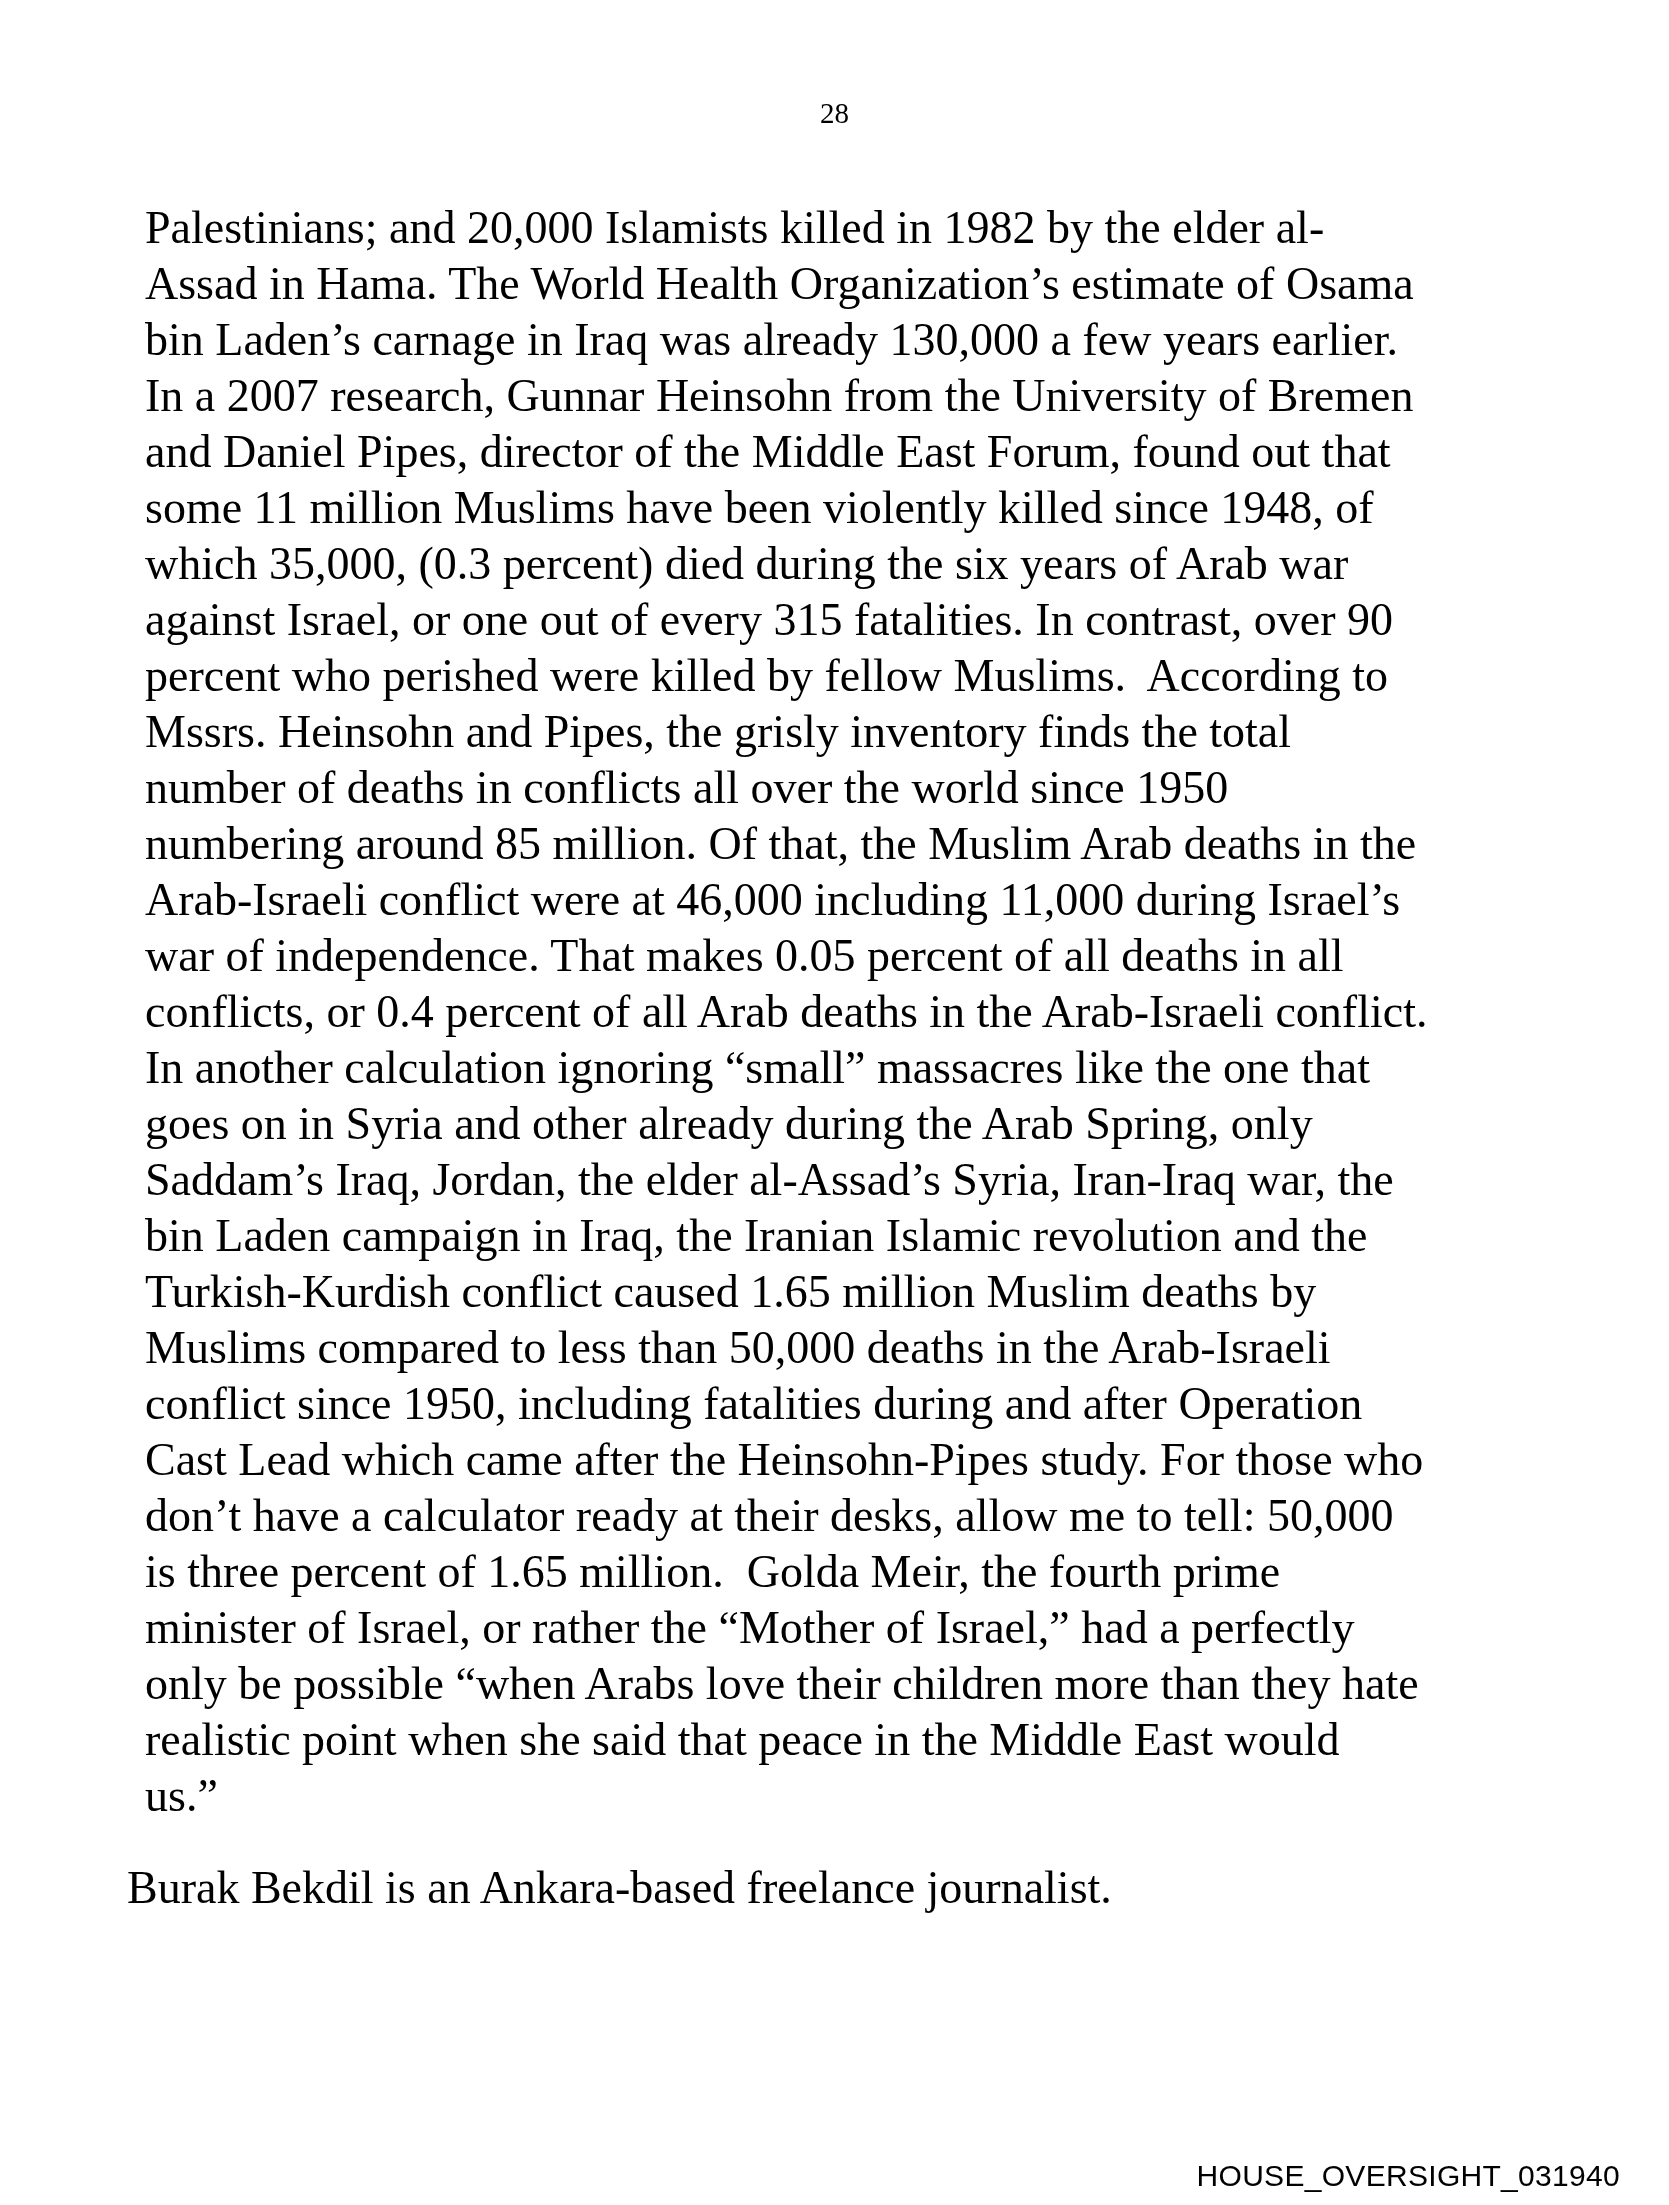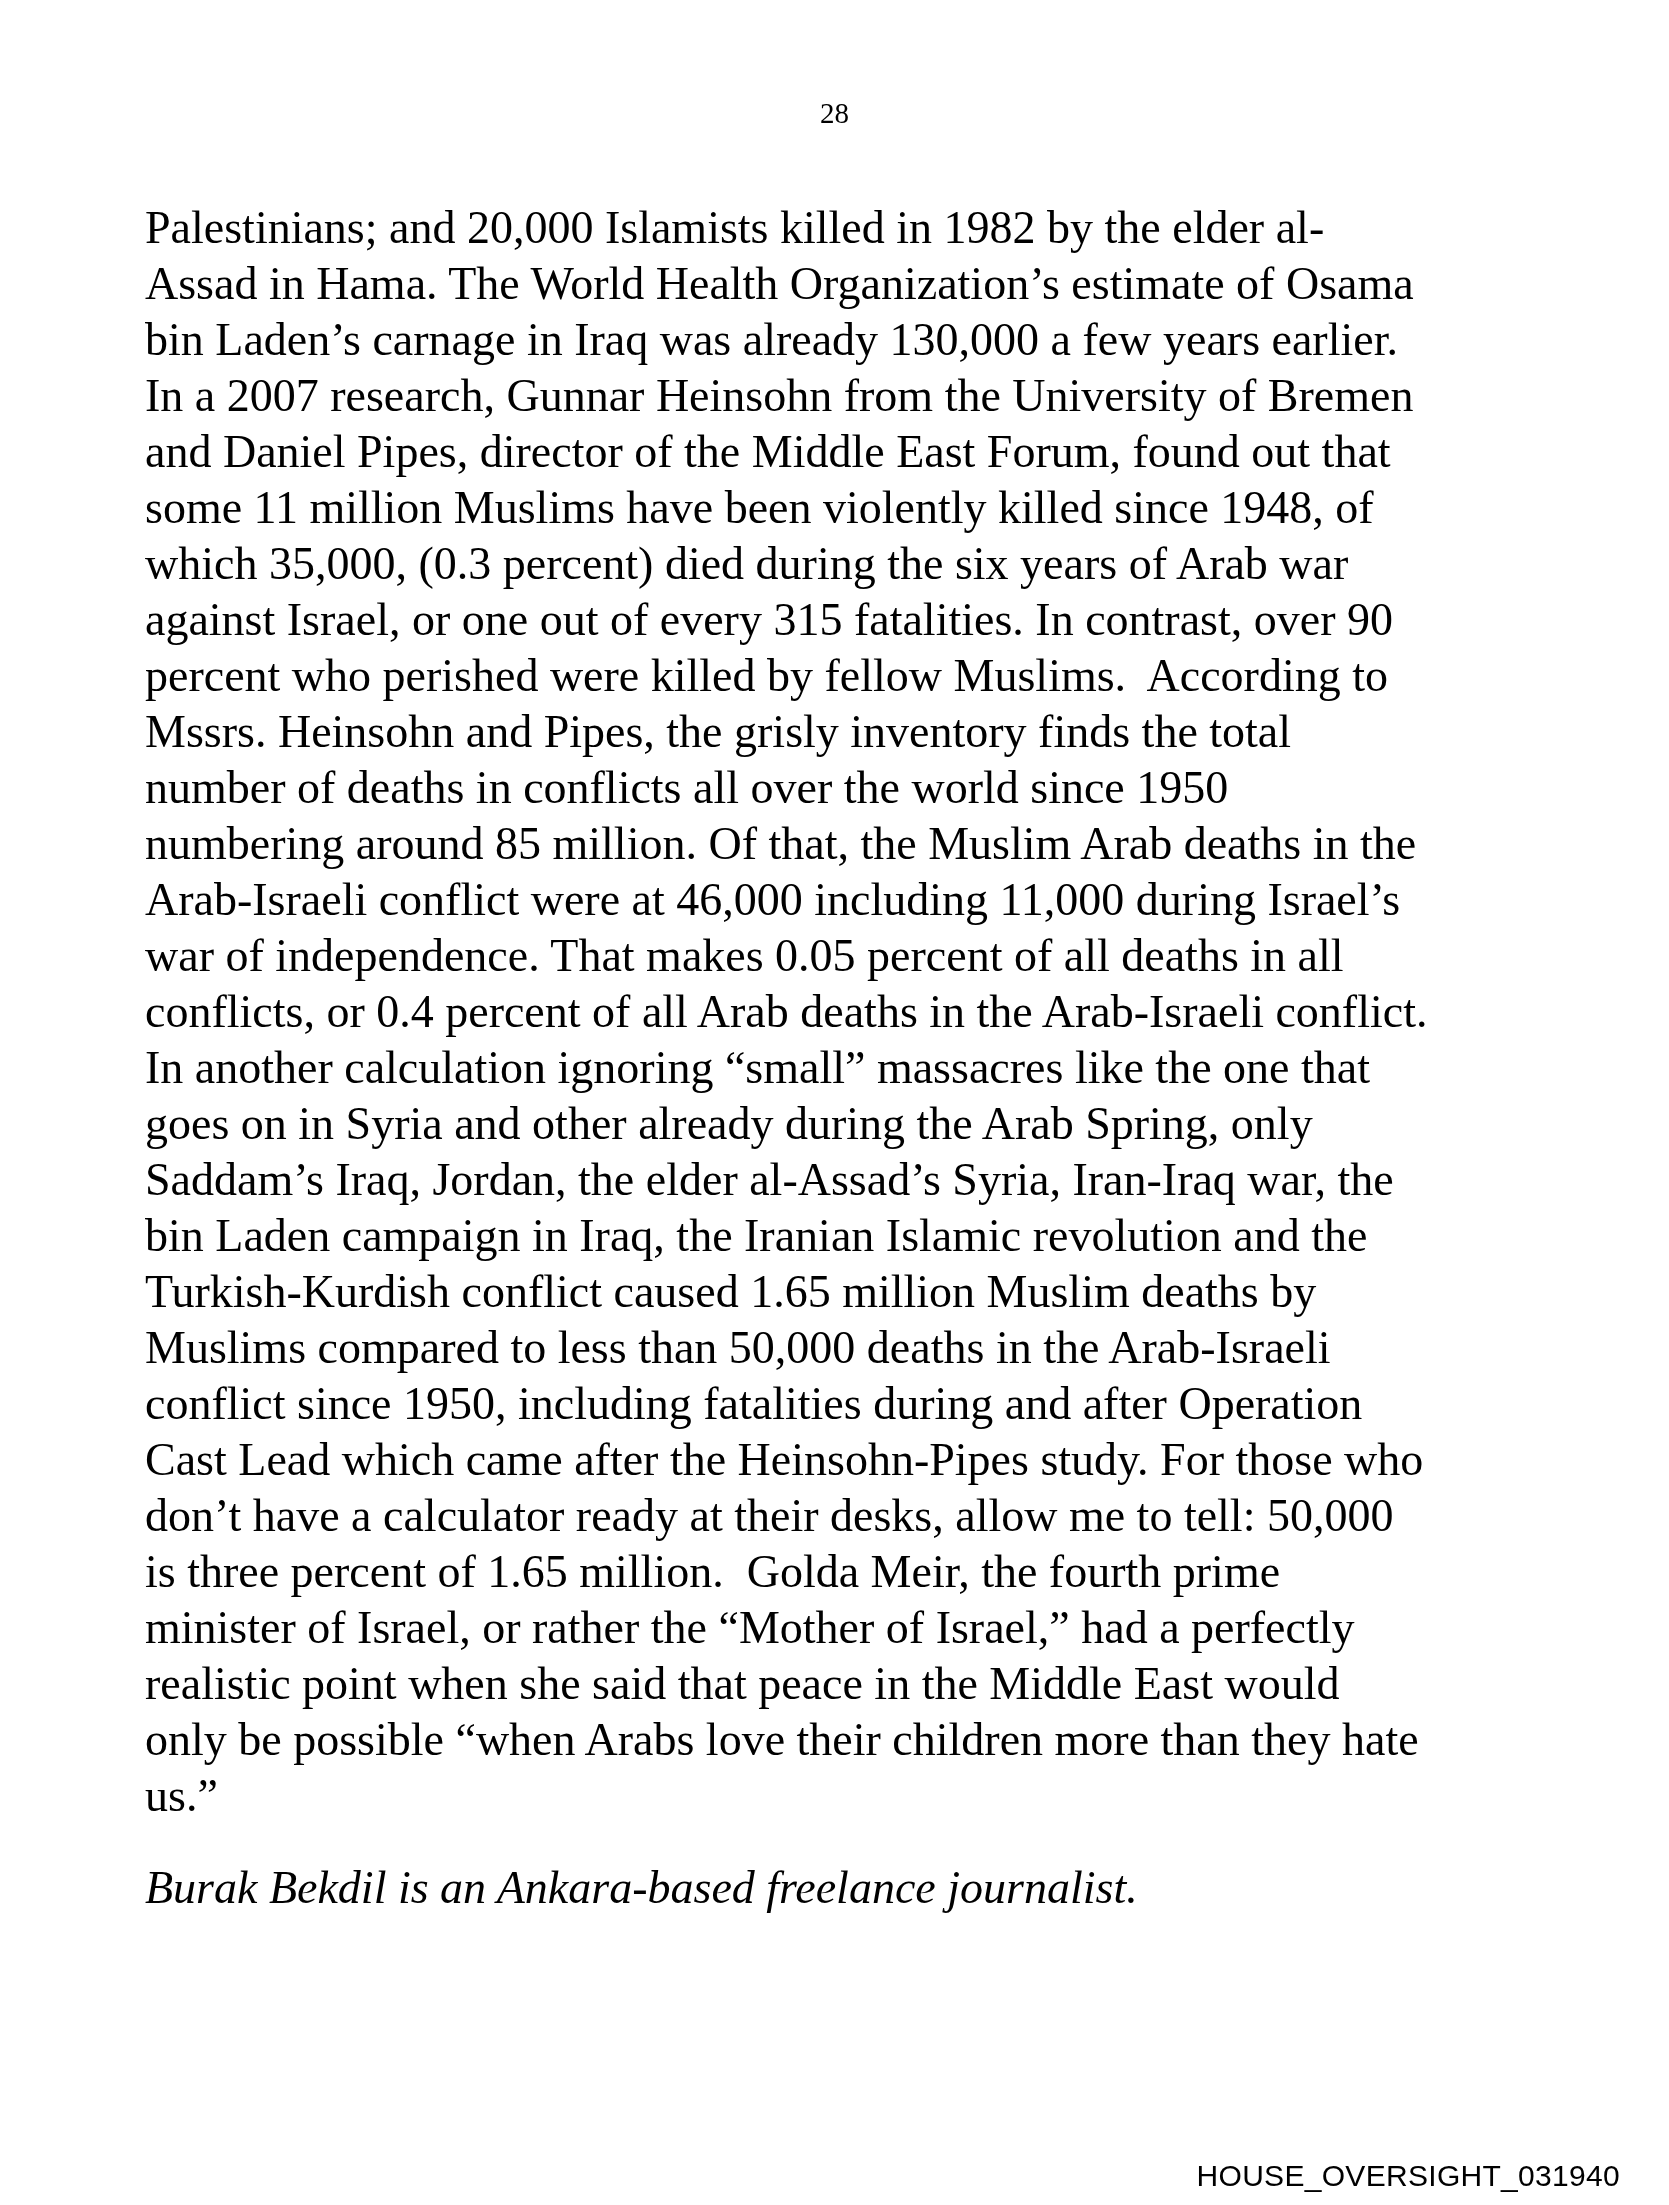--- a/index.html
+++ b/index.html
@@ -33,26 +33,25 @@
       font-size: 46px;
       line-height: 56px;
     }
     .body-text .line {
       display: block;
       white-space: pre;
     }
     .byline {
       position: absolute;
       top: 1860px;
-      left: 145px;
+      left: 127px;
       width: 1407px;
       margin: 0;
       font-size: 46px;
       line-height: 56px;
-      font-style: italic;
     }
     .footer-id {
       position: absolute;
       top: 2159px;
       right: 49px;
       font-family: "Liberation Sans", "DejaVu Sans", sans-serif;
       font-size: 30px;
       line-height: 34px;
       letter-spacing: 0.3px;
     }
@@ -83,22 +82,22 @@
     <span class="line">goes on in Syria and other already during the Arab Spring, only</span>
     <span class="line">Saddam’s Iraq, Jordan, the elder al-Assad’s Syria, Iran-Iraq war, the</span>
     <span class="line">bin Laden campaign in Iraq, the Iranian Islamic revolution and the</span>
     <span class="line">Turkish-Kurdish conflict caused 1.65 million Muslim deaths by</span>
     <span class="line">Muslims compared to less than 50,000 deaths in the Arab-Israeli</span>
     <span class="line">conflict since 1950, including fatalities during and after Operation</span>
     <span class="line">Cast Lead which came after the Heinsohn-Pipes study. For those who</span>
     <span class="line">don’t have a calculator ready at their desks, allow me to tell: 50,000</span>
     <span class="line">is three percent of 1.65 million.  Golda Meir, the fourth prime</span>
     <span class="line">minister of Israel, or rather the “Mother of Israel,” had a perfectly</span>
+    <span class="line">only be possible “when Arabs love their children more than they hate</span>
     <span class="line">realistic point when she said that peace in the Middle East would</span>
-    <span class="line">only be possible “when Arabs love their children more than they hate</span>
     <span class="line">us.”</span>
   </p>
 
   <p class="byline">Burak Bekdil is an Ankara-based freelance journalist.</p>
 
   <div class="footer-id">HOUSE_OVERSIGHT_031940</div>
 </div>
 
 
 </body></html>

